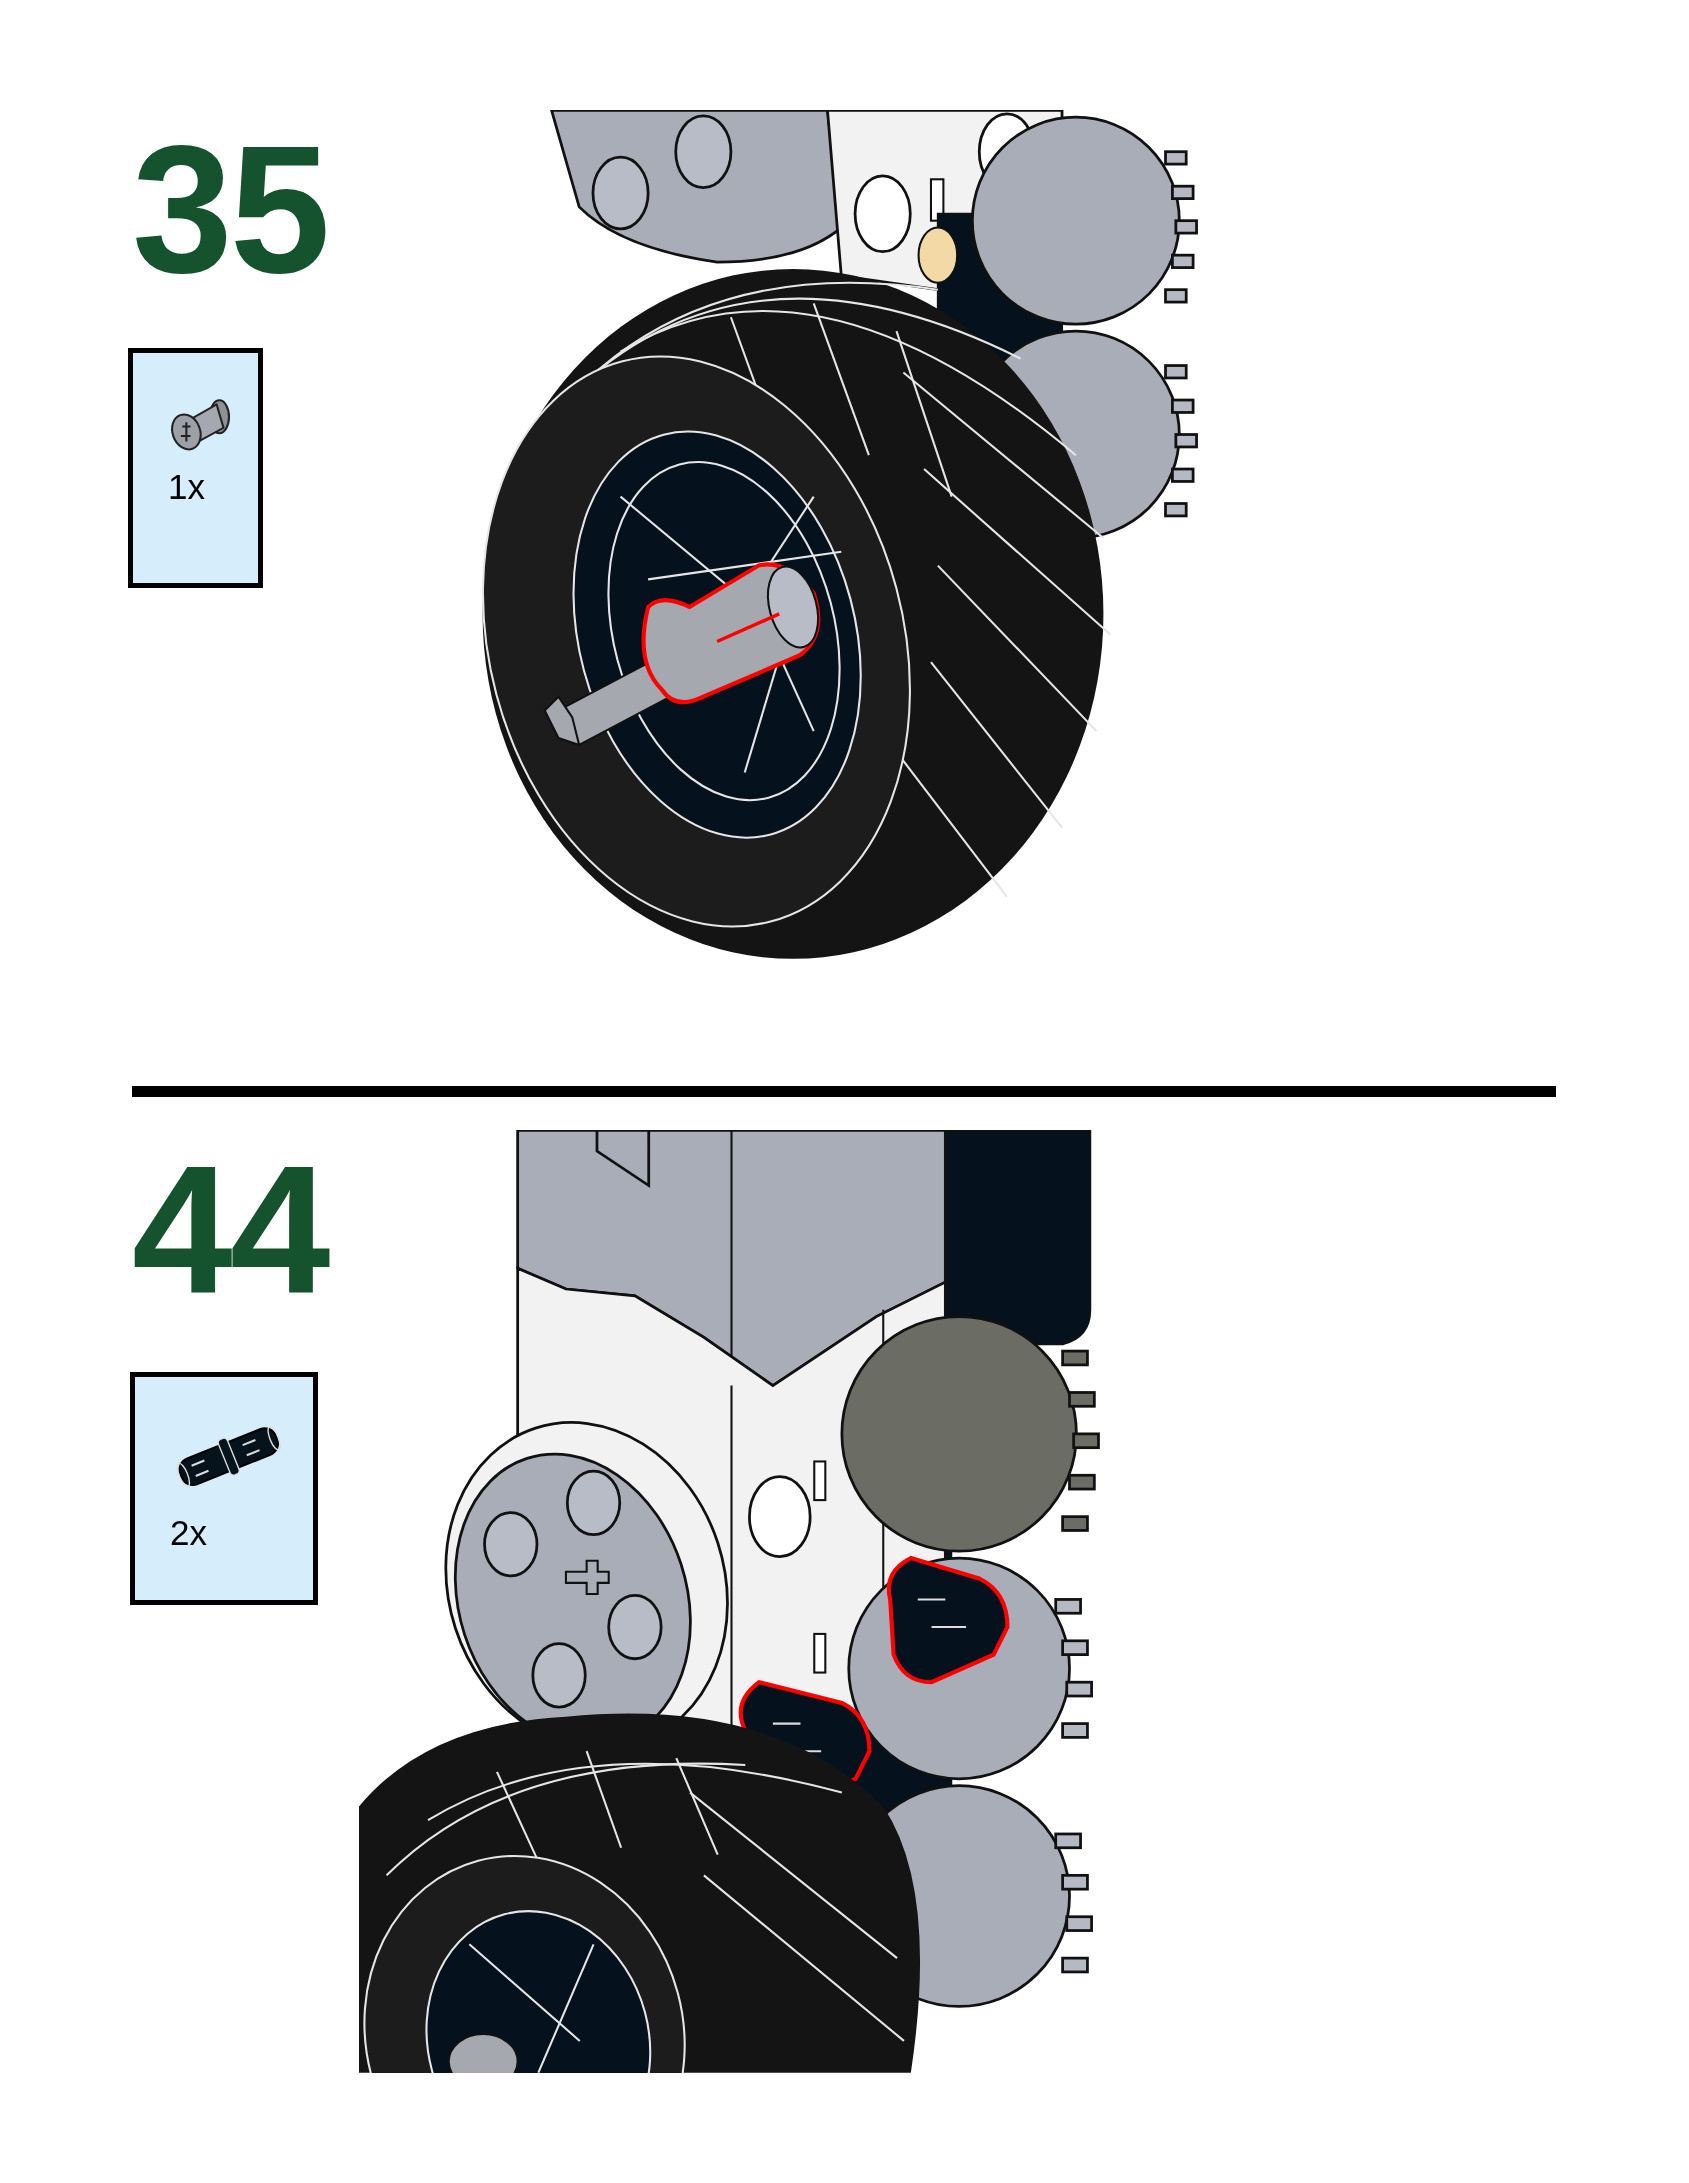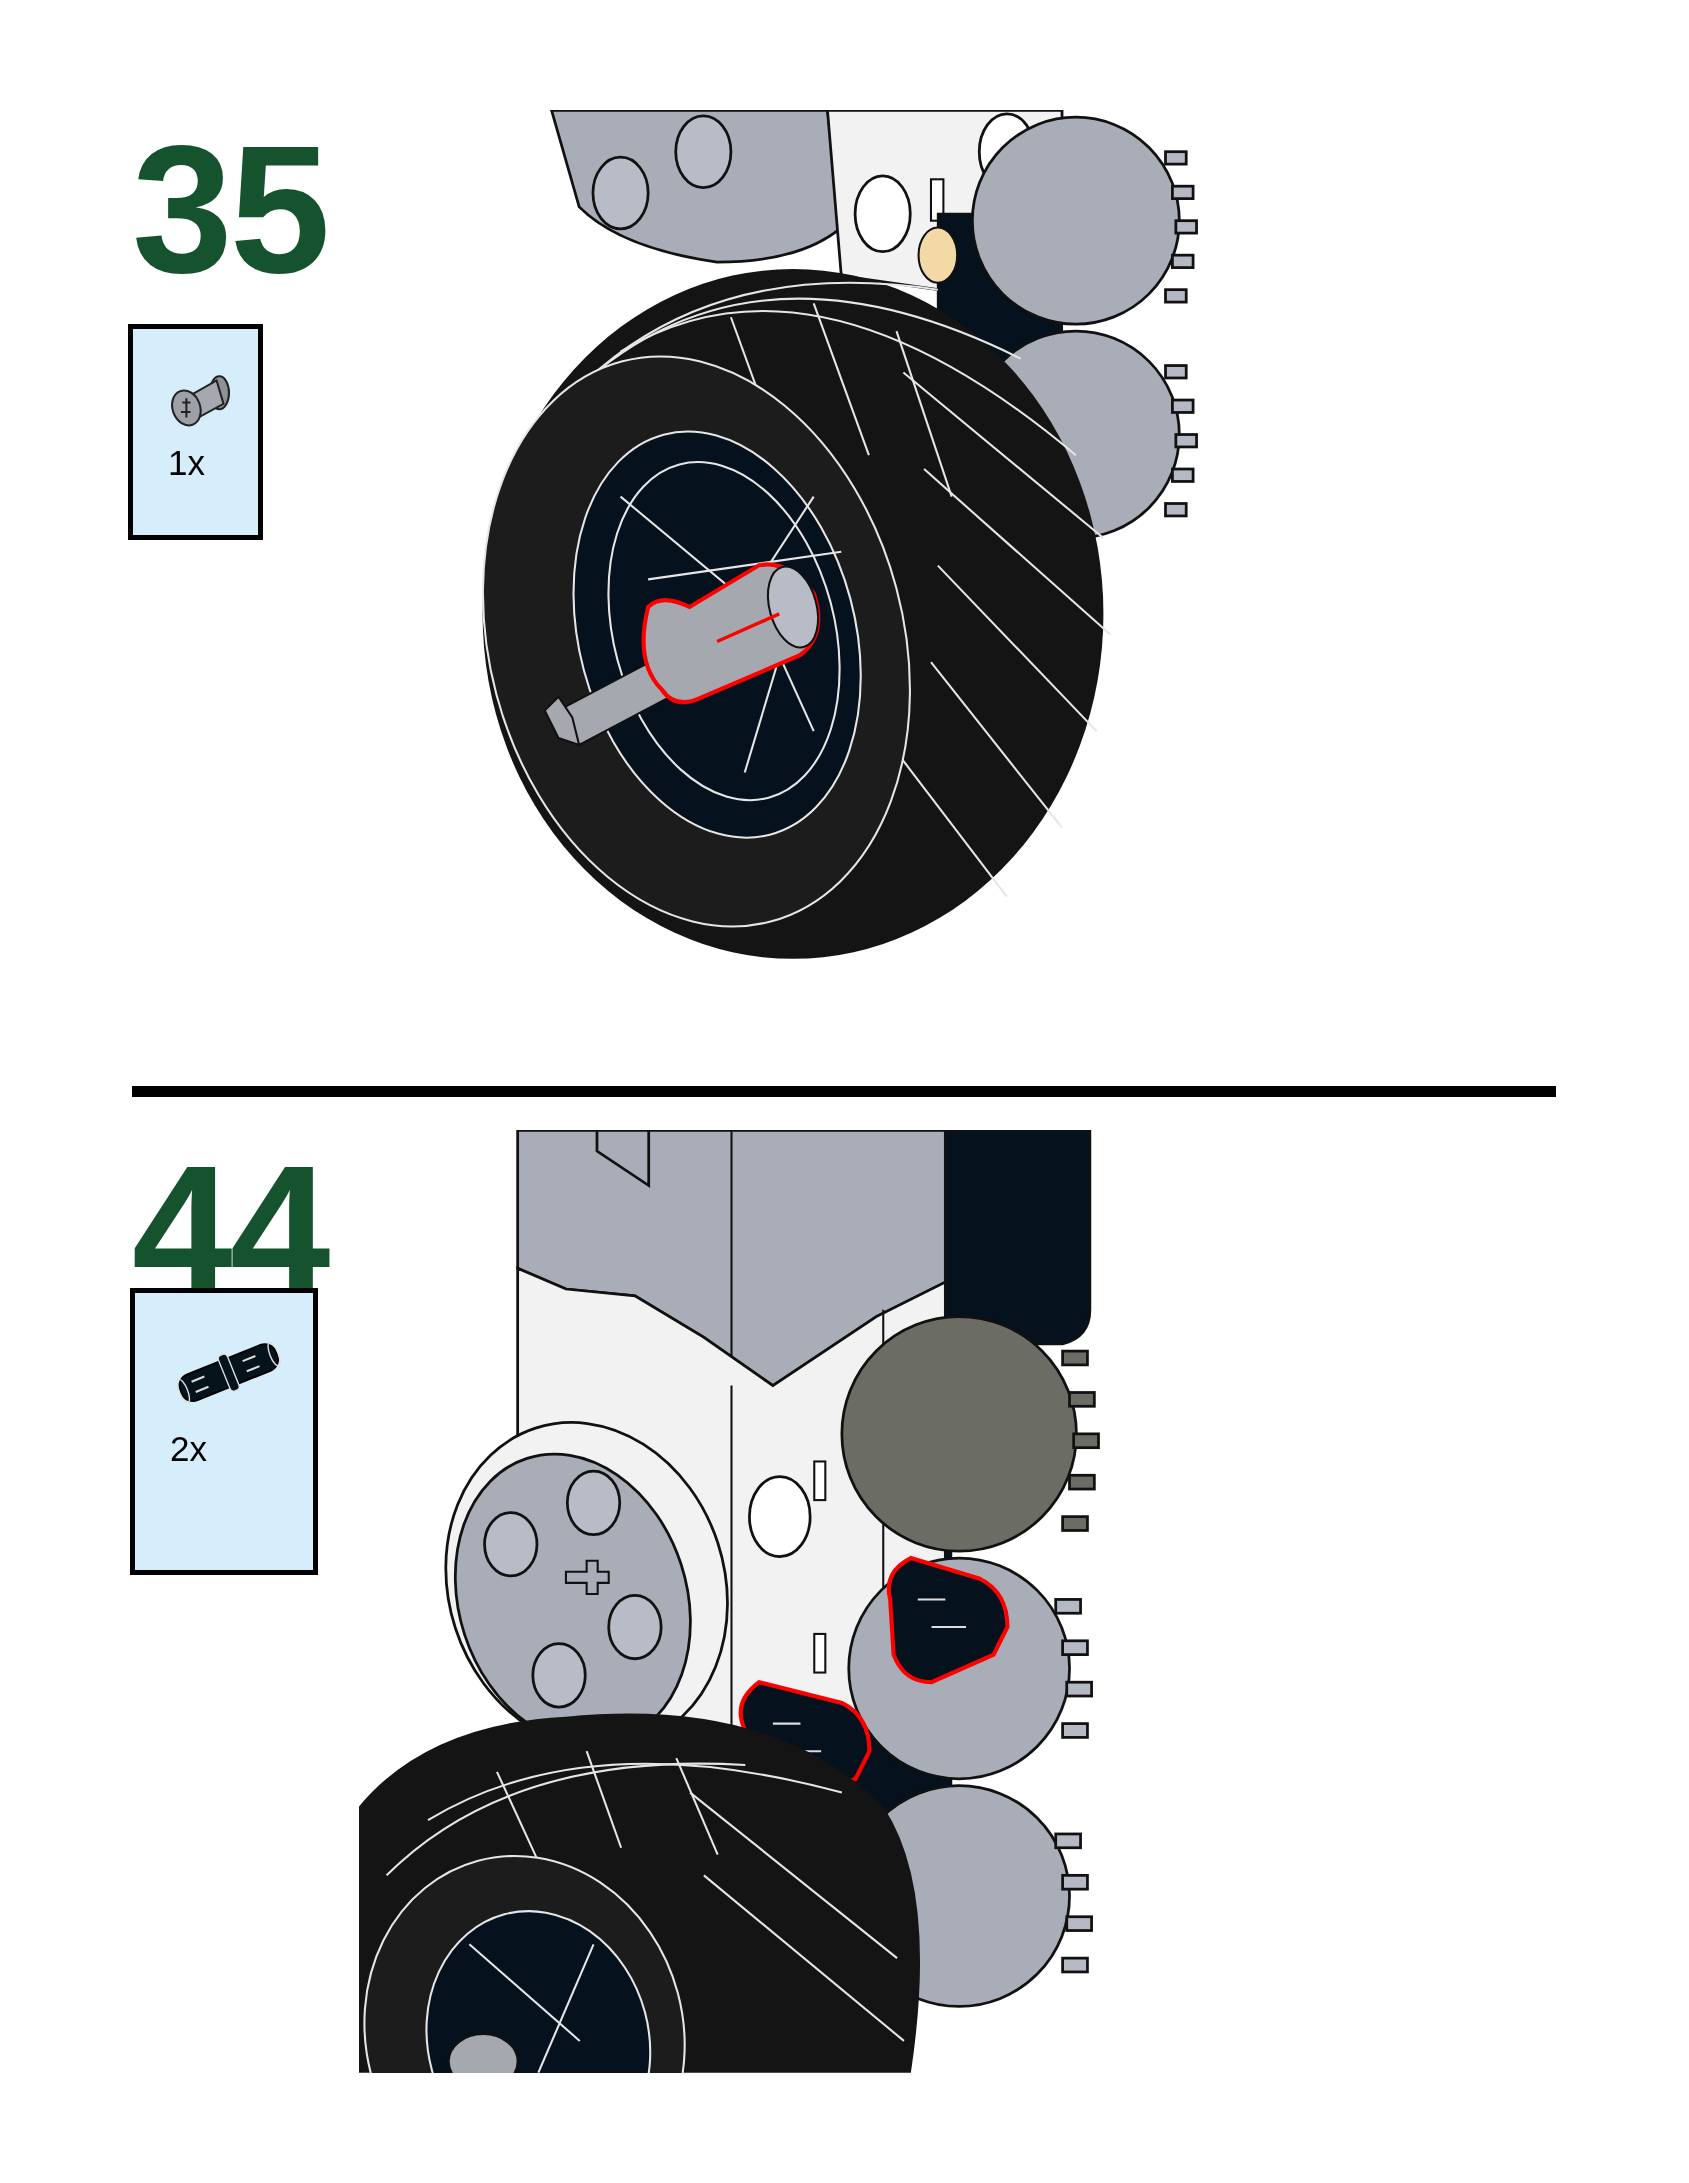--- a/index.html
+++ b/index.html
@@ -12,21 +12,21 @@
   .callout svg { position: absolute; }
   .separator { position: absolute; left: 132px; top: 1086px; width: 1424px; height: 11px; background: #000; }
   .illustration { position: absolute; }
   .illustration svg { display: block; }
 </style>
 </head>
 <body>
 
 <div class="step-number" style="top:119px;">35</div>
 
-<div class="callout" style="left:128px; top:324px; width:135px; height:216px;">
+<div class="callout" style="left:128px; top:348px; width:135px; height:240px;">
   <svg style="left:30px; top:39px;" width="77" height="62" viewBox="0 0 112 90">
     <ellipse cx="82" cy="36" rx="14" ry="24" fill="#8E9196" stroke="#222" stroke-width="3"></ellipse>
     <path d="M32 44 L78 18 L88 52 L44 76 Z" fill="#A5A8AE" stroke="#222" stroke-width="3"></path>
     <ellipse cx="34" cy="58" rx="20" ry="26" fill="#9DA0A6" stroke="#222" stroke-width="3" transform="rotate(-20 34 58)"></ellipse>
     <path d="M28 50 h12 M34 44 v28 M26 64 h14" stroke="#222" stroke-width="3"></path>
   </svg>
   <span class="qty" style="left:35px; top:116px;">1x</span>
 </div>
 
 <div class="illustration" style="left:455px; top:110px;">
@@ -93,21 +93,21 @@
     <path d="M280 720 Q300 700 340 720 L440 660 Q480 650 520 700 Q540 760 500 790 L360 850 Q320 870 300 840 Q260 800 280 720 Z" fill="#A5A8AE" stroke="#FF0000" stroke-width="6"></path>
     <ellipse cx="490" cy="720" rx="34" ry="60" fill="#B8BCC6" stroke="#111" stroke-width="3" transform="rotate(-15 490 720)"></ellipse>
     <path d="M380 770 L470 730" stroke="#FF0000" stroke-width="5"></path>
   </svg>
 </div>
 
 <div class="separator"></div>
 
 <div class="step-number" style="top:1140px;">44</div>
 
-<div class="callout" style="left:130px; top:1288px; width:188px; height:287px;">
+<div class="callout" style="left:130px; top:1372px; width:188px; height:233px;">
   <svg style="left:35px; top:41px;" width="117" height="76" viewBox="0 0 170 110">
     <g transform="rotate(-22 85 55)">
       <rect x="10" y="36" width="150" height="40" rx="18" fill="#05131D" stroke="#000" stroke-width="3"></rect>
       <rect x="78" y="28" width="14" height="56" rx="6" fill="#05131D" stroke="#DDD" stroke-width="2"></rect>
       <path d="M30 48 h20 M30 64 h20 M110 48 h20 M110 64 h20" stroke="#DDD" stroke-width="3" fill="none"></path>
       <ellipse cx="14" cy="56" rx="6" ry="18" fill="none" stroke="#DDD" stroke-width="2"></ellipse>
       <ellipse cx="156" cy="56" rx="6" ry="18" fill="none" stroke="#DDD" stroke-width="2"></ellipse>
     </g>
   </svg>
   <span class="qty" style="left:35px; top:138px;">2x</span>

